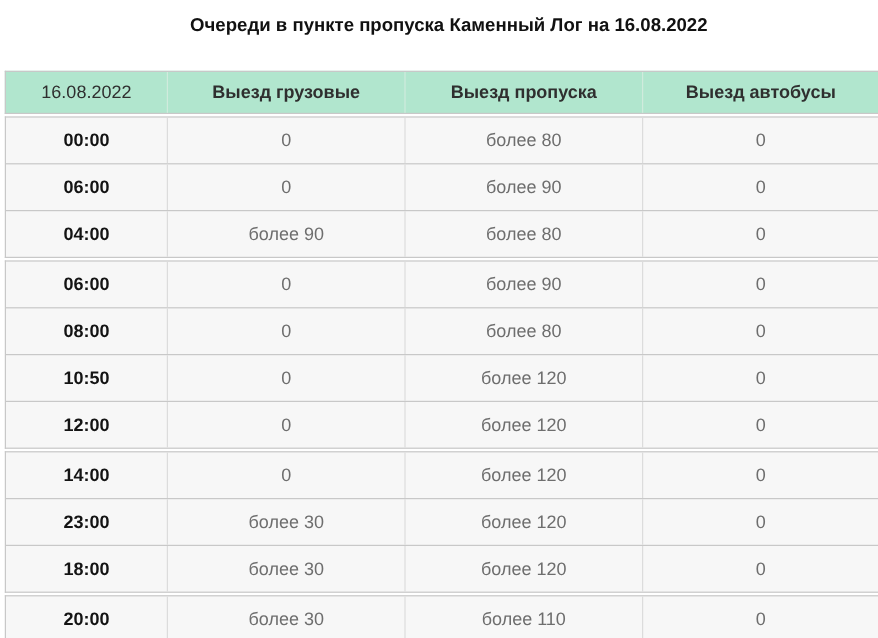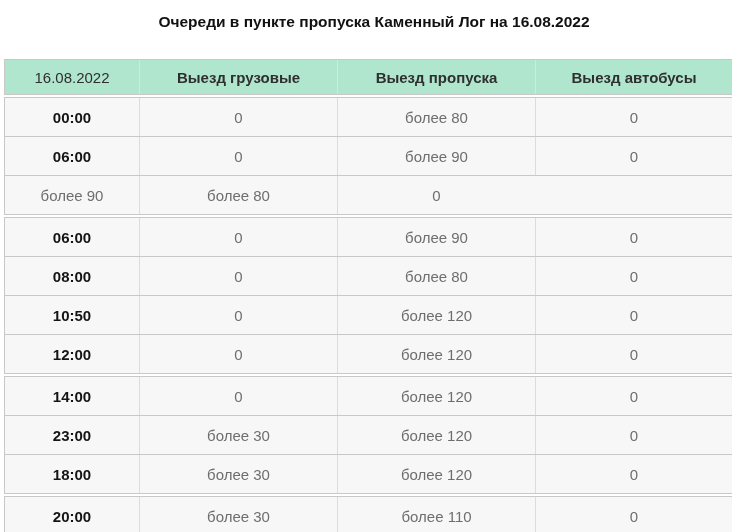--- a/index.html
+++ b/index.html
@@ -64,20 +64,21 @@
         <div class="cell val">более 80</div>
         <div class="cell val">0</div>
       </div>
       <div class="row">
         <div class="cell time">06:00</div>
         <div class="cell val">0</div>
         <div class="cell val">более 90</div>
         <div class="cell val">0</div>
       </div>
       <div class="row">
+        <div class="cell time">04:00</div>
         <div class="cell val">более 90</div>
         <div class="cell val">более 80</div>
         <div class="cell val">0</div>
       </div>
     </div>
 
     <div class="grp">
       <div class="row">
         <div class="cell time">06:00</div>
         <div class="cell val">0</div>

